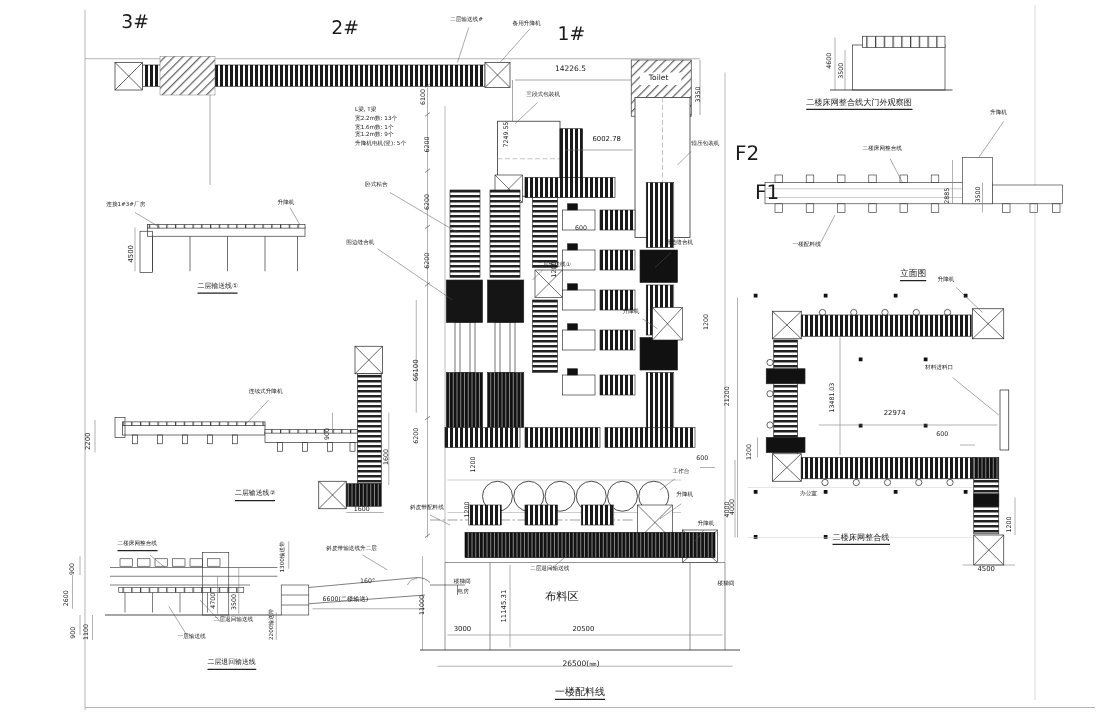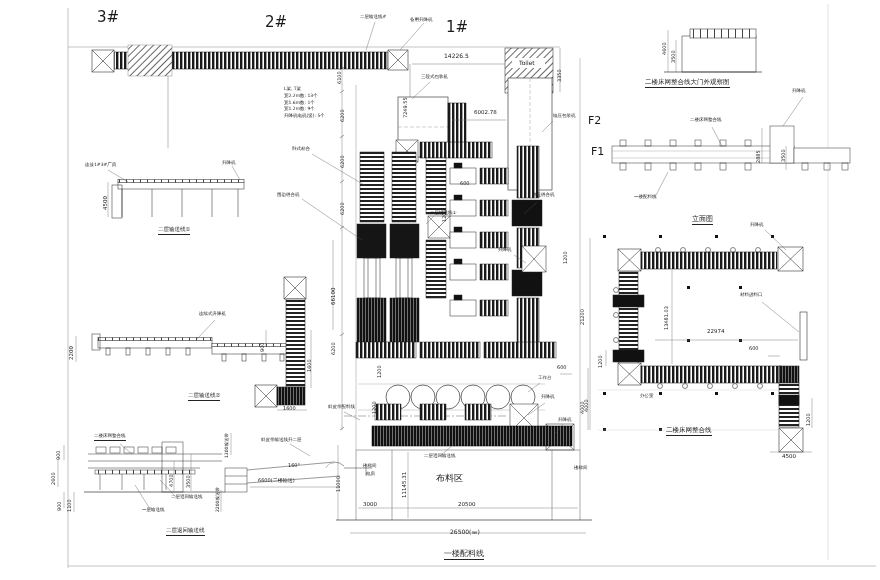--- a/index.html
+++ b/index.html
@@ -3,21 +3,21 @@
 <meta charset="utf-8">
 <style>
   html,body{margin:0;padding:0;background:#fff}
   #sheet{position:relative;width:880px;height:580px;background:#fff;overflow:hidden;
          font-family:"DejaVu Sans","Liberation Sans",sans-serif}
   #linework{position:absolute;left:0;top:0}
   .lab{position:absolute;color:#1a1a1a;line-height:1;white-space:nowrap;
        font-family:"DejaVu Sans","Liberation Sans",sans-serif}
   .s45{font-size:4.5px}.s5{font-size:5px}.s55{font-size:5.5px}.s6{font-size:6px}
   .s65{font-size:6.5px}.s7{font-size:7px}.s8{font-size:8px}.s9{font-size:9px}
-  .s11{font-size:11px}.s15{font-size:15px}
+  .s11{font-size:16px}.s15{font-size:15px}
   .v{transform:rotate(-90deg);transform-origin:0 0}
   .u{border-bottom:0.8px solid #222;padding-bottom:1px}
   .note div{font-size:4.5px;line-height:1.5;color:#1a1a1a}
 </style>
 </head>
 <body>
 
 <div id="sheet">
 
 <svg id="linework" width="880" height="580" viewBox="0 0 880 580">
@@ -357,21 +357,21 @@
 
   <g stroke="#555" stroke-width="0.4" fill="none">
     <path d="M312 154L366 186M302 199L362 240M537 202L524 214M434 216L426 224"></path>
   </g>
 </svg>
 
 <span class="lab s15" style="left:97px;top:10px">3#</span>
 <span class="lab s15" style="left:265px;top:15px">2#</span>
 <span class="lab s15" style="left:446px;top:20px">1#</span>
 <span class="lab s11" style="left:588px;top:115px">F2</span>
-<span class="lab s11" style="left:591px;top:146px">F1</span>
+<span class="lab s11" style="left:604px;top:146px">F1</span>
 
 <span class="lab s45" style="left:360px;top:15px">二层输送线#</span>
 <span class="lab s45" style="left:410px;top:18px">备用升降机</span>
 
 <div class="lab note" style="left:284px;top:86px">
   <div>L梁, T梁</div>
   <div>宽2.2m数: 13个</div>
   <div>宽1.6m数: 1个</div>
   <div>宽1.2m数: 9个</div>
   <div>升降机电机(竖): 5个</div>
@@ -451,21 +451,21 @@
 
 <span class="lab s5 v" style="left:662px;top:55px">4600</span>
 <span class="lab s5 v" style="left:671px;top:63px">3500</span>
 <span class="lab s65 u" style="left:645px;top:79px">二楼床网整合线大门外观察图</span>
 
 <span class="lab s45" style="left:792px;top:89px">升降机</span>
 <span class="lab s45" style="left:690px;top:118px">二楼床网整合线</span>
 <span class="lab s45" style="left:634px;top:195px">一楼配料线</span>
 <span class="lab s5 v" style="left:756px;top:163px">2885</span>
 <span class="lab s5 v" style="left:781px;top:162px">3500</span>
-<span class="lab s7 u" style="left:692px;top:216px">立面图</span>
+<span class="lab s7 u" style="left:720px;top:216px">立面图</span>
 
 <span class="lab s45" style="left:750px;top:223px">升降机</span>
 <span class="lab s45" style="left:740px;top:293px">材料进料口</span>
 <span class="lab s5 v" style="left:664px;top:330px">13481.03</span>
 <span class="lab s55" style="left:707px;top:329px">22974</span>
 <span class="lab s5" style="left:749px;top:346px">600</span>
 <span class="lab s5 v" style="left:580px;top:325px">21200</span>
 <span class="lab s5 v" style="left:598px;top:368px">1200</span>
 <span class="lab s5 v" style="left:580px;top:414px">4000</span>
 <span class="lab s45" style="left:640px;top:394px">办公室</span>

